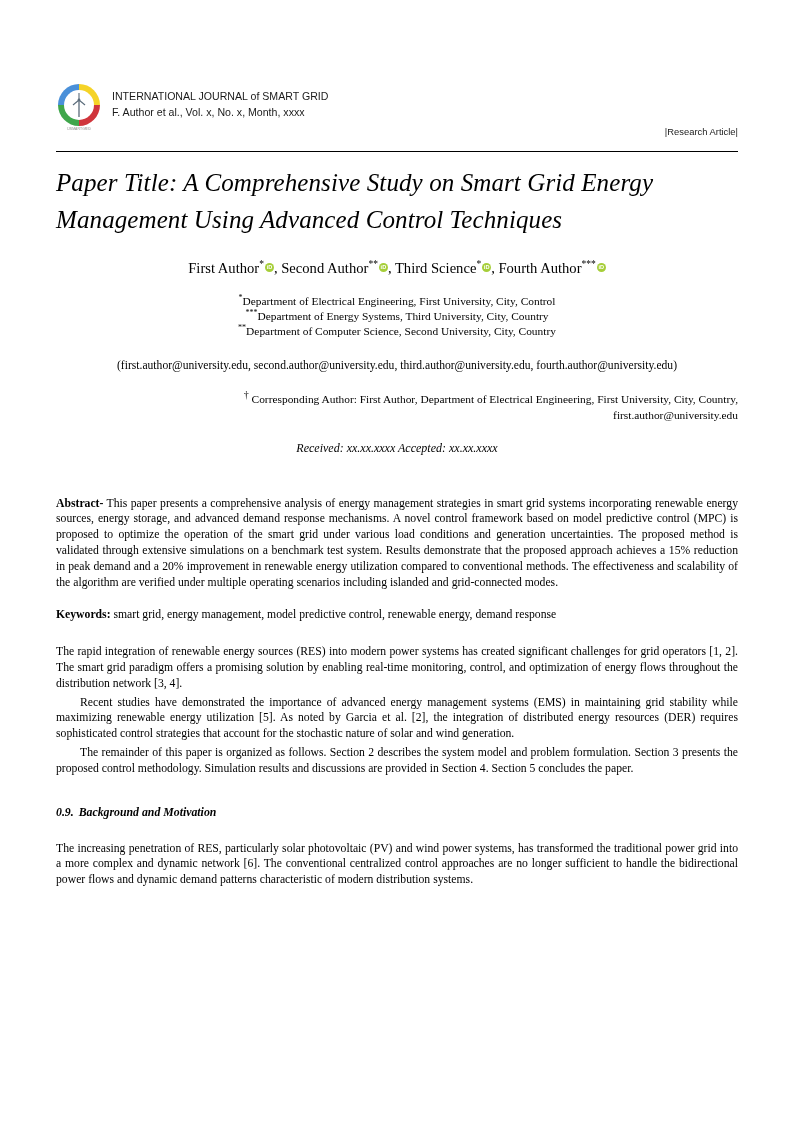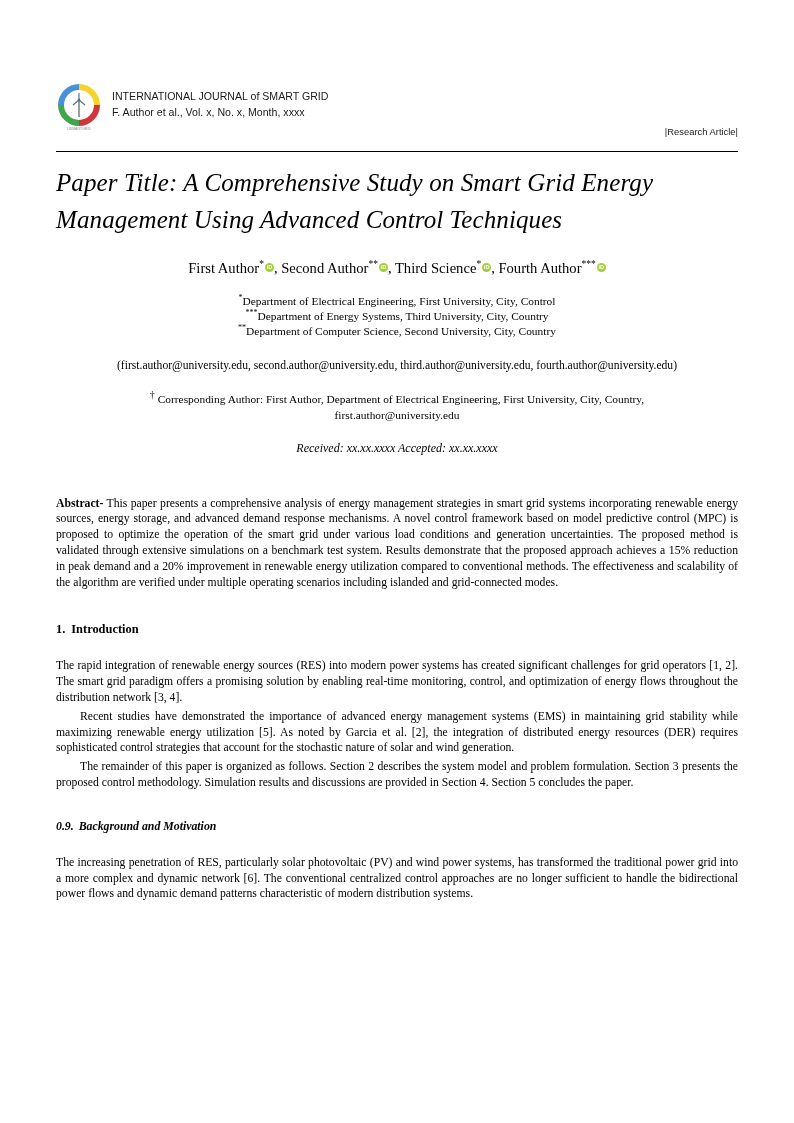--- a/index.html
+++ b/index.html
@@ -159,21 +159,21 @@
   .affils .sup { font-size: 8px; }
 
   .emails {
     text-align: center;
     font-size: 11.6px;
     line-height: 16px;
     margin-top: 18px;
   }
 
   .corresponding {
-    text-align: center;
+    text-align: right;
     font-size: 11.4px;
     line-height: 16px;
     margin-top: 17px;
   }
   .dagger { font-size: 10px; vertical-align: super; line-height: 0; }
 
   .dates {
     text-align: center;
     font-style: italic;
     font-size: 12px;
@@ -275,24 +275,25 @@
       <span>first.author@university.edu</span>
     </div>
 
     <div class="dates">Received: xx.xx.xxxx    Accepted: xx.xx.xxxx</div>
 
     <div class="abstract">
       <b>Abstract-</b>
       <span>This paper presents a comprehensive analysis of energy management strategies in smart grid systems incorporating renewable energy sources, energy storage, and advanced demand response mechanisms.  A novel control framework based on model predictive control (MPC) is proposed to optimize the operation of the smart grid under various load conditions and generation uncertainties.  The proposed method is validated through extensive simulations on a benchmark test system.  Results demonstrate that the proposed approach achieves a 15% reduction in peak demand and a 20% improvement in renewable energy utilization compared to conventional methods.  The effectiveness and scalability of the algorithm are verified under multiple operating scenarios including islanded and grid-connected modes.</span>
     </div>
 
-
-    <div class="sec-heading">
-      <span class="num">1.</span><span>Introduction</span>
-    </div>
+    <div class="keywords">
+      <b>Keywords:</b>
+      <span>smart grid, energy management, model predictive control, renewable energy, demand response</span>
+    </div>
+
     <p class="body first">The rapid integration of renewable energy sources (RES) into modern power systems has created significant challenges for grid operators [1, 2].  The smart grid paradigm offers a promising solution by enabling real-time monitoring, control, and optimization of energy flows throughout the distribution network [3, 4].</p>
     <p class="body indent">Recent studies have demonstrated the importance of advanced energy management systems (EMS) in maintaining grid stability while maximizing renewable energy utilization [5].  As noted by Garcia et al. [2], the integration of distributed energy resources (DER) requires sophisticated control strategies that account for the stochastic nature of solar and wind generation.</p>
     <p class="body indent">The remainder of this paper is organized as follows.  Section 2 describes the system model and problem formulation.  Section 3 presents the proposed control methodology.  Simulation results and discussions are provided in Section 4.  Section 5 concludes the paper.</p>
 
     <div class="subsec-heading">
       <span class="num">0.9.</span><span>Background and Motivation</span>
     </div>
     <p class="body gap">The increasing penetration of RES, particularly solar photovoltaic (PV) and wind power systems, has transformed the traditional power grid into a more complex and dynamic network [6].  The conventional centralized control approaches are no longer sufficient to handle the bidirectional power flows and dynamic demand patterns characteristic of modern distribution systems.</p>
 
   </div>

